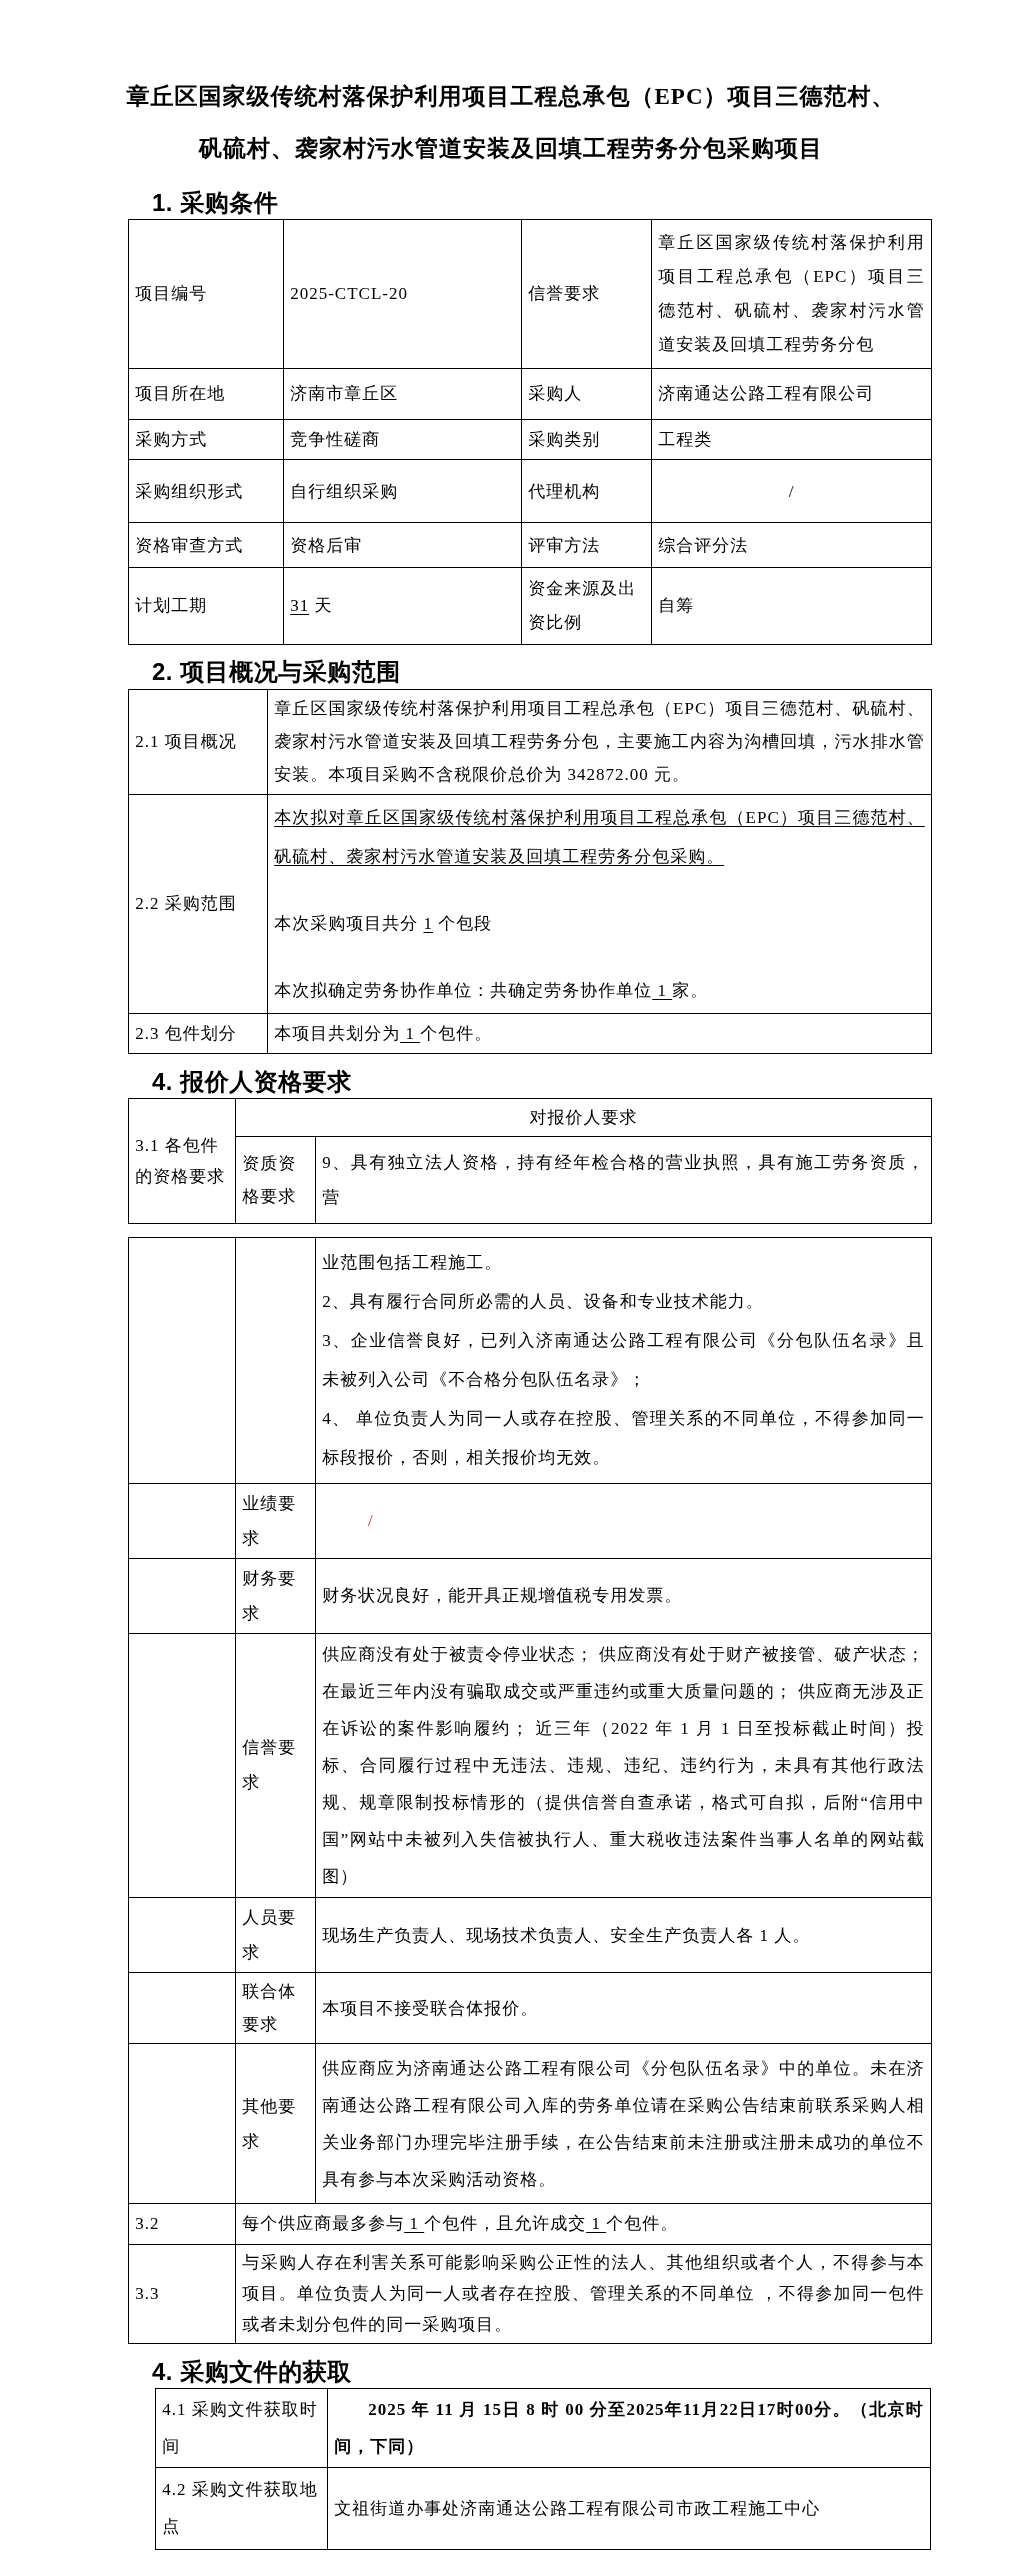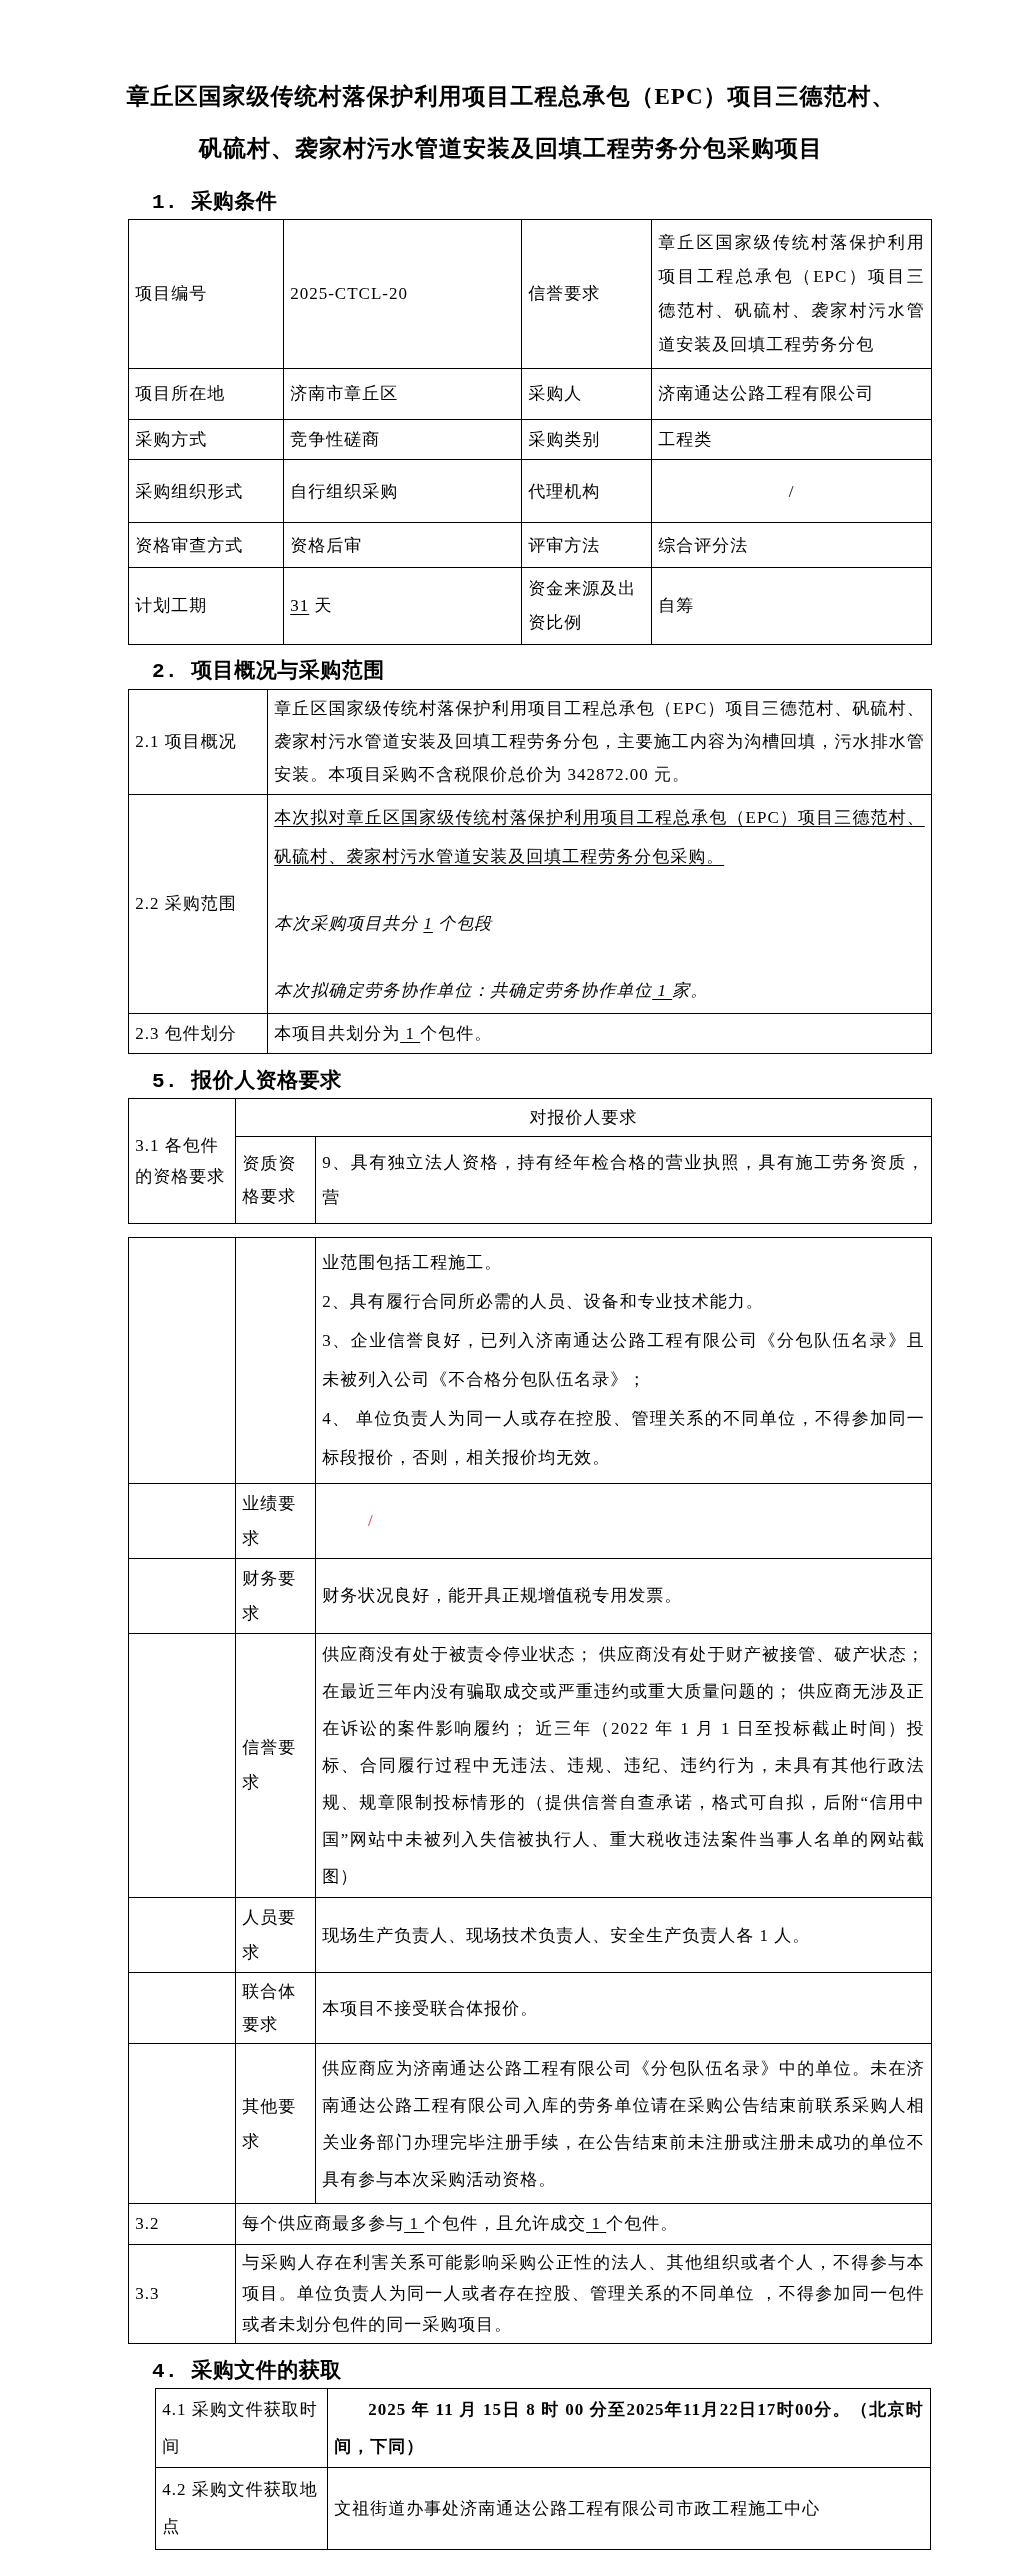--- a/index.html
+++ b/index.html
@@ -9,22 +9,22 @@
     font-size:17px;overflow:hidden;
   }
   .page{width:1022px;height:3415px;position:relative;}
   
   .doc-title{
     padding-top:71px;text-align:center;font-weight:bold;
     font-size:23px;line-height:52px;letter-spacing:1px;
   }
   
   .sec-h{
-    margin:15.5px 0 5.2px 152px;font-family:Liberation Mono, monospace;
-    font-weight:bold;font-size:21px;line-height:23px;letter-spacing:0.5px;
+    margin:15.5px 0 5.2px 152px;font-family:Liberation Sans, sans-serif;
+    font-weight:bold;font-size:24px;line-height:23px;letter-spacing:0.5px;
   }
   
   table{border-collapse:collapse;table-layout:fixed;}
   .ta{margin-left:128px;width:803px;}
   .tb{margin-left:155px;width:774px;}
   td{
     border:1px solid #000;border-top-width:1.5px;border-bottom-width:1.5px;
     padding:2.1px 6.2px;vertical-align:middle;line-height:35px;
     letter-spacing:1px;word-break:break-all;
   }
@@ -35,21 +35,21 @@
   .cp{margin:0;}
   u{text-underline-offset:3.1px;}
   .red{color:#ff2020;}
   .lh60{line-height:31px;}
   .lh64{line-height:33px;}
   .lh66{line-height:34px;}
   .lh72{line-height:37px;}
   .lh76{line-height:39px;}
   .indent{text-indent:34px;font-weight:bold;}
   .slashpad{padding-left:52px;}
-  .mt55{margin-top:28px;font-style:italic;}
+  .mt55{margin-top:28px;}
 </style>
 </head>
 <body>
 
 <div class="page">
 
   <div class="doc-title">
     <div>章丘区国家级传统村落保护利用项目工程总承包（EPC）项目三德范村、</div>
     <div>矾硫村、袭家村污水管道安装及回填工程劳务分包采购项目</div>
   </div>
@@ -121,21 +121,21 @@
         <p class="cp mt55"><span>本次拟确定劳务协作单位：共确定劳务协作单位</span><u>  1  </u><span>家。</span></p>
       </td>
     </tr>
     <tr>
       <td style="height:33px">2.3 包件划分</td>
       <td><span>本项目共划分为</span><u>  1  </u><span>个包件。</span></td>
     </tr>
   </tbody>
     </table>
 
-  <div class="sec-h">5. 报价人资格要求</div>
+  <div class="sec-h">4. 报价人资格要求</div>
   <table class="ta">
     <colgroup>
         <col style="width:107px">
         <col style="width:80px">
         <col style="width:616px">
       </colgroup>
     <tbody>
         <tr>
       <td rowspan="2" class="lh60" style="height:20.6px">3.1 各包件的资格要求</td>
       <td colspan="2" class="center" style="padding:1px">对报价人要求</td>

